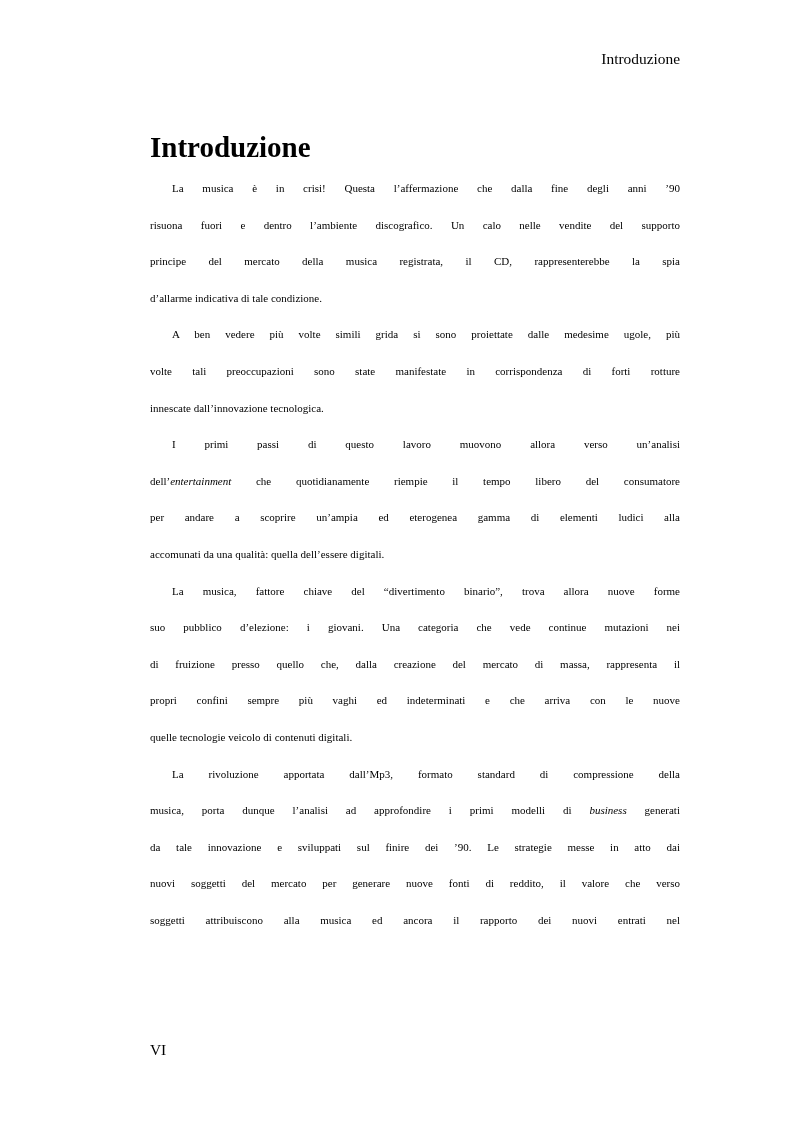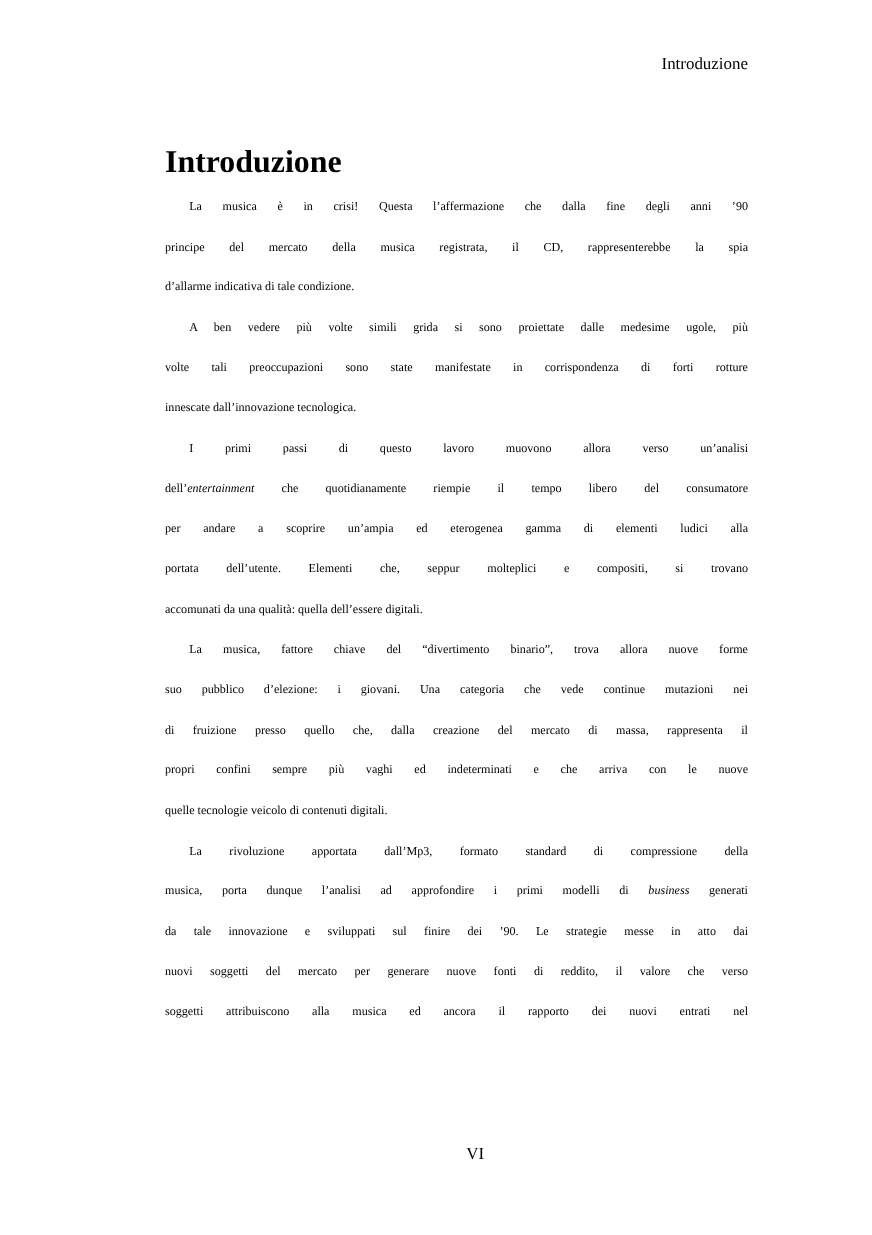--- a/index.html
+++ b/index.html
@@ -59,54 +59,54 @@
   }
   .line.end {
     text-align-last: left;
   }
   .em {
     font-style: italic;
   }
   .page-footer {
     position: absolute;
     top: 1040px;
-    left: 167px;
+    left: 150px;
     width: 530px;
-    text-align: center;
+    text-align: left;
     font-size: 15.4px;
     line-height: 20px;
   }
 </style>
 </head>
 <body>
 
 <div class="page">
 
   <div class="running-header">
     <span>Introduzione</span>
   </div>
 
   <h1 class="doc-title">Introduzione</h1>
 
   <div class="body-text">
       <div class="paragraph">
         <div class="line first"><span>La musica è in crisi! Questa l’affermazione che dalla fine degli anni ’90</span></div>
+        <div class="line"><span>risuona fuori e dentro l’ambiente discografico. Un calo nelle vendite del supporto</span></div>
         <div class="line"><span>principe del mercato della musica registrata, il CD, rappresenterebbe la spia</span></div>
         <div class="line end"><span>d’allarme indicativa di tale condizione.</span></div>
       </div>
       <div class="paragraph">
         <div class="line first"><span>A ben vedere più volte simili grida si sono proiettate dalle medesime ugole, più</span></div>
         <div class="line"><span>volte tali preoccupazioni sono state manifestate in corrispondenza di forti rotture</span></div>
         <div class="line end"><span>innescate dall’innovazione tecnologica.</span></div>
       </div>
       <div class="paragraph">
         <div class="line first"><span>I primi passi di questo lavoro muovono allora verso un’analisi</span></div>
         <div class="line"><span>dell’</span><span class="em">entertainment</span><span> che quotidianamente riempie il tempo libero del consumatore</span></div>
         <div class="line"><span>per andare a scoprire un’ampia ed eterogenea gamma di elementi ludici alla</span></div>
-        <div class="line"><span>portata dell’utente. Elementi che, seppur molteplici e compositi, si trovano</span></div>
         <div class="line end"><span>accomunati da una qualità: quella dell’essere digitali.</span></div>
       </div>
       <div class="paragraph">
         <div class="line first"><span>La musica, fattore chiave del “divertimento binario”, trova allora nuove forme</span></div>
         <div class="line"><span>suo pubblico d’elezione: i giovani. Una categoria che vede continue mutazioni nei</span></div>
         <div class="line"><span>di fruizione presso quello che, dalla creazione del mercato di massa, rappresenta il</span></div>
         <div class="line"><span>propri confini sempre più vaghi ed indeterminati e che arriva con le nuove</span></div>
         <div class="line end"><span>quelle tecnologie veicolo di contenuti digitali.</span></div>
       </div>
       <div class="paragraph">

